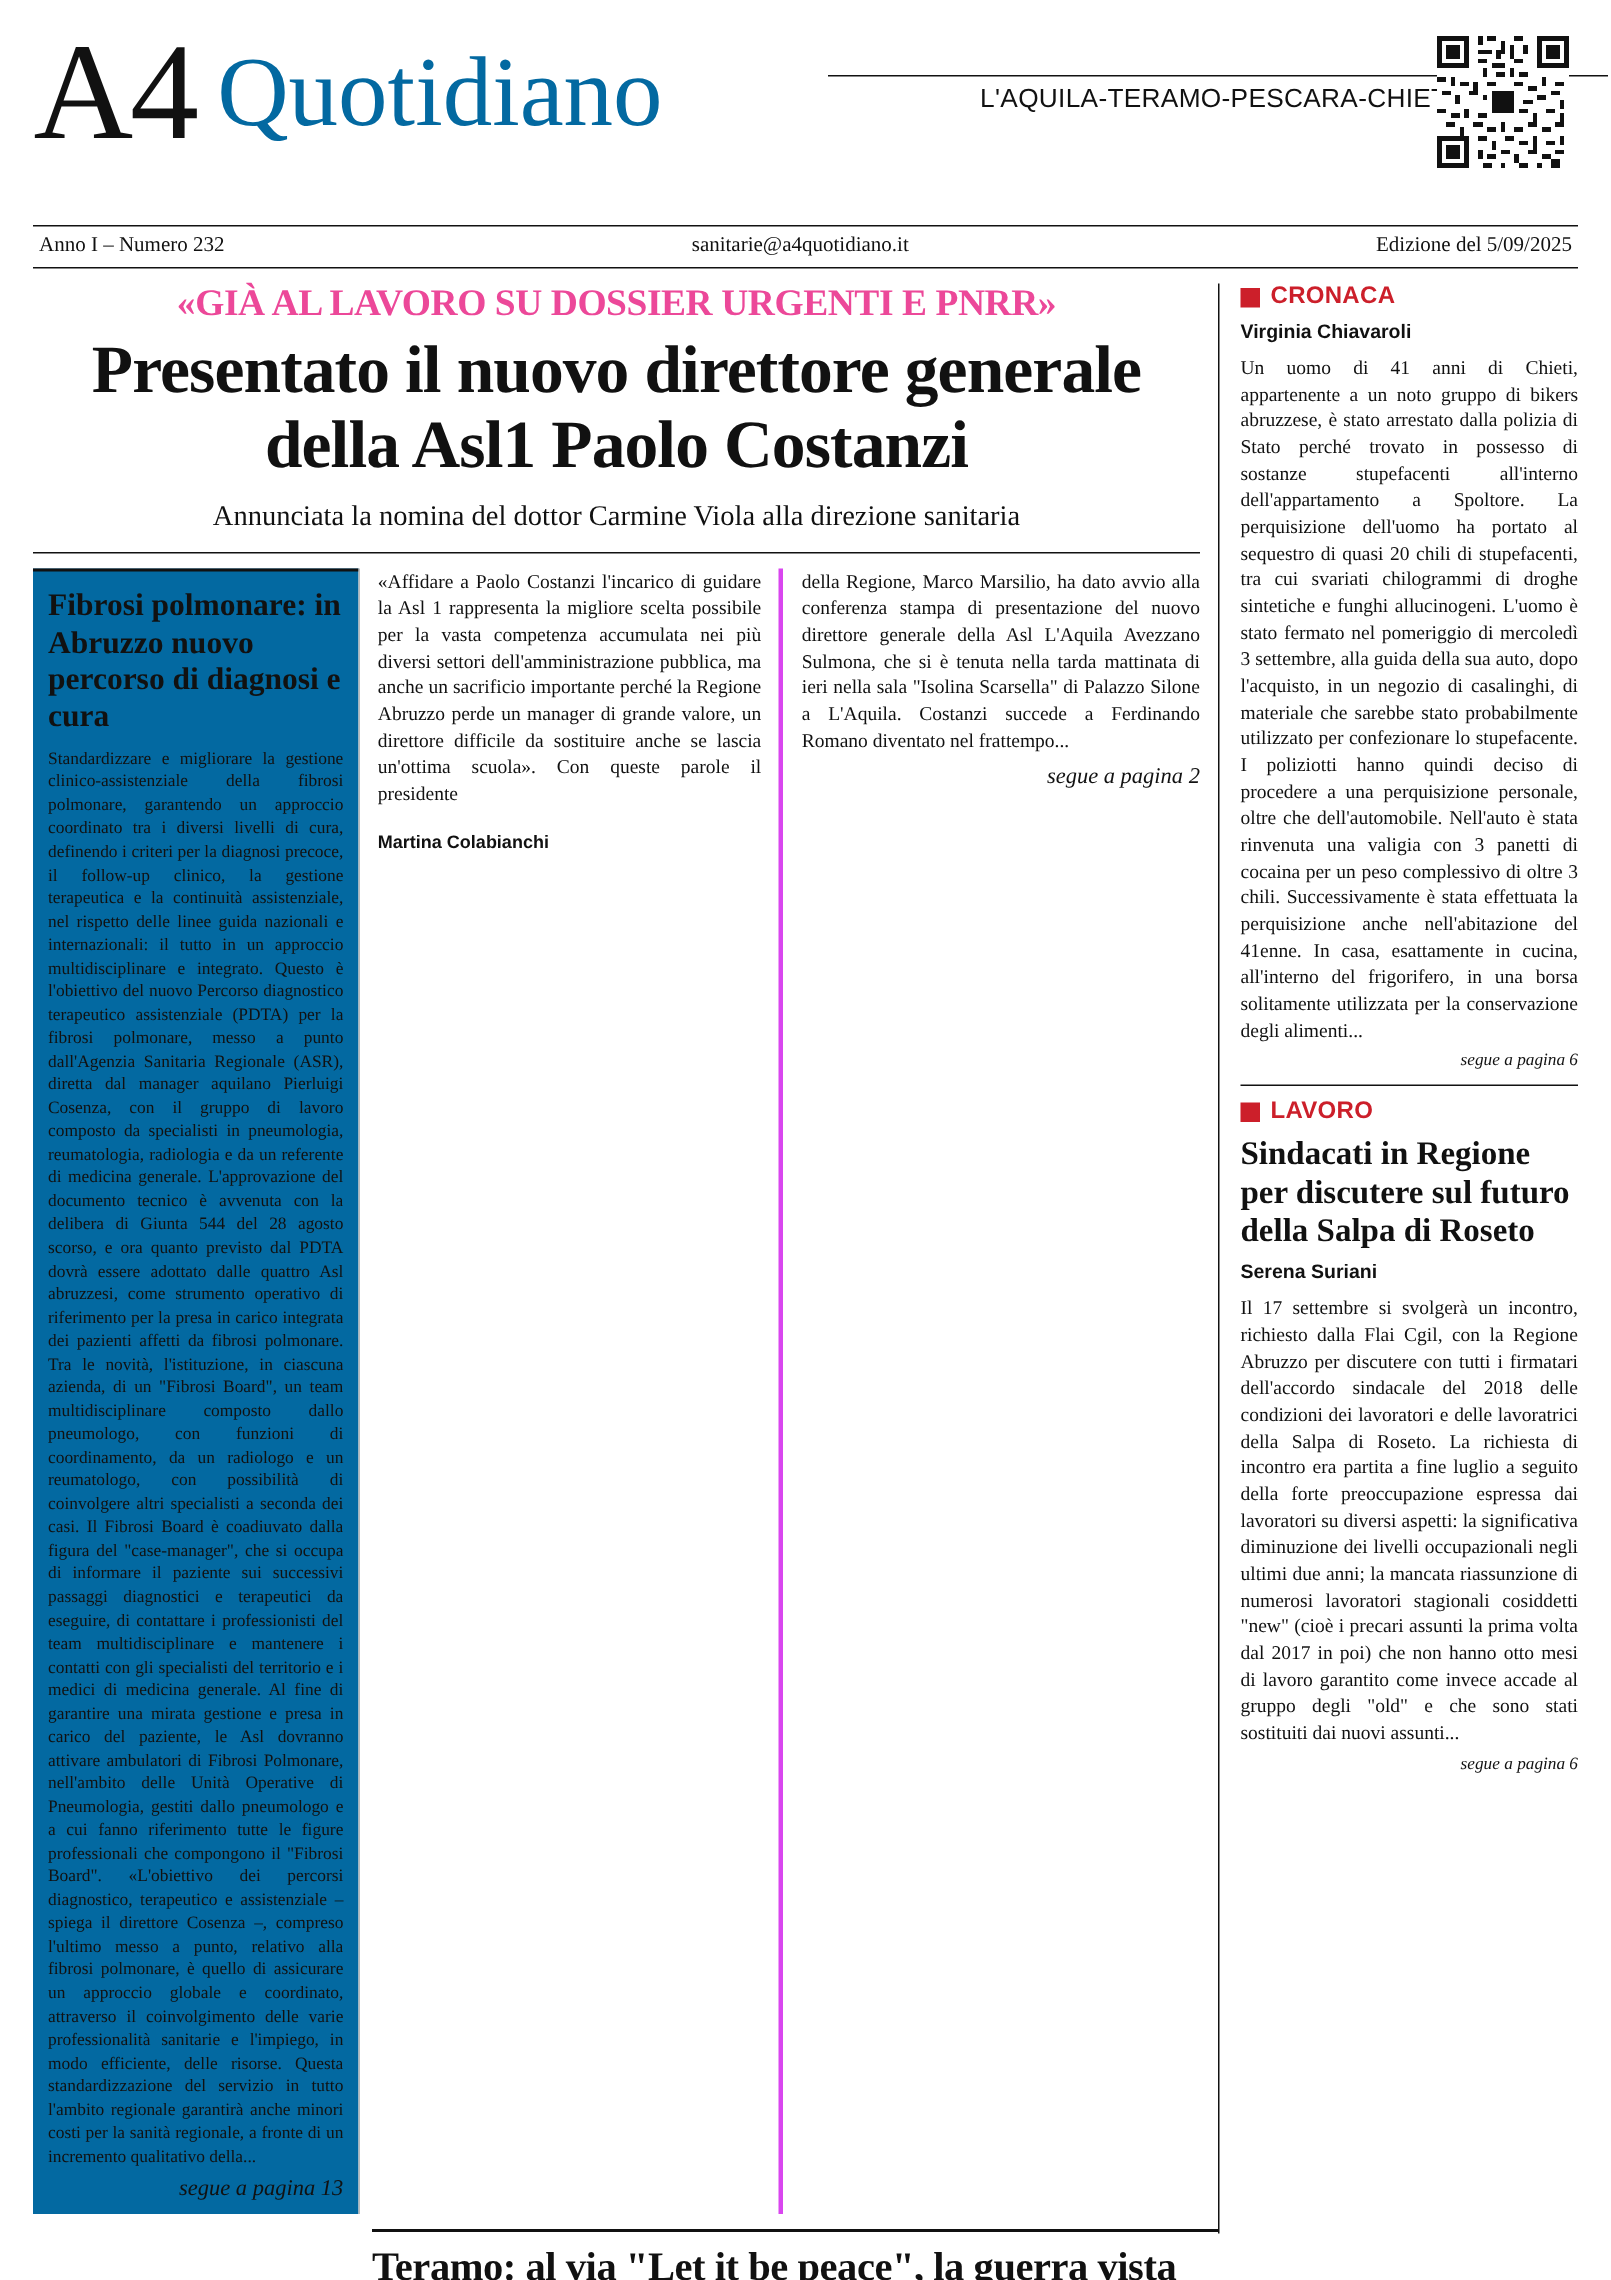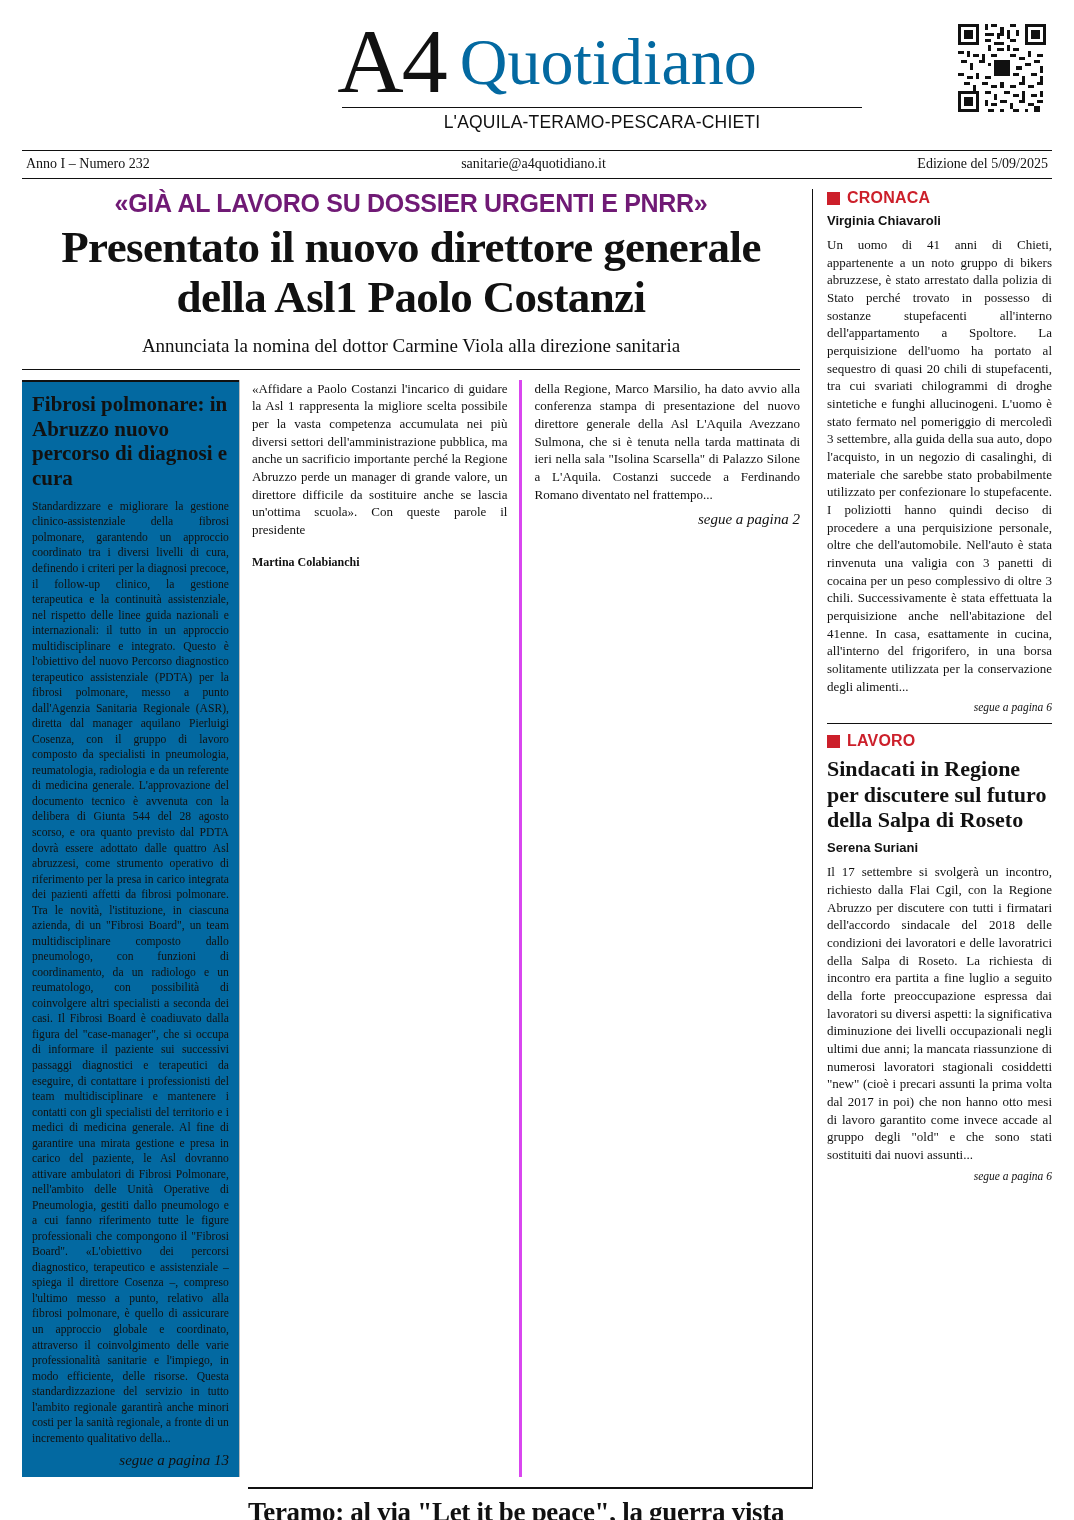--- a/index.html
+++ b/index.html
@@ -25,21 +25,21 @@
   
   .masthead {
     display: flex;
     align-items: flex-start;
     justify-content: center;
     position: relative;
     height: 120px;
   }
   .masthead-center {
     display: flex;
-    flex-direction: column;
+    flex-direction: row;
     align-items: center;
     margin-left: 20px;
   }
   .logo-row {
     display: flex;
     align-items: center;
     justify-content: center;
   }
   .logo-a4 {
     font-family: "Liberation Serif", serif;
@@ -106,24 +106,24 @@
   .right-rail {
     width: 240px;
     border-left: 1px solid #111;
     padding-left: 14px;
     box-sizing: border-box;
   }
 
   
   .kicker {
     text-align: center;
-    font-family: Liberation Sans, sans-serif;
+    font-family: Liberation Serif, serif;
     font-weight: bold;
     font-size: 25px;
-    color: #701a75;
+    color: #ec4899;
     letter-spacing: -0.3px;
     margin-bottom: 4px;
   }
   .lead-headline {
     text-align: center;
     font-family: "Liberation Serif", serif;
     font-weight: bold;
     font-size: 45px;
     line-height: 1.12;
     letter-spacing: -0.6px;
@@ -179,21 +179,21 @@
   .justify p { margin: 0 0 6px 0; }
 
   .lead-body {
     text-align: justify;
     font-size: 13px;
     line-height: 1.36;
   }
   .lead-body p { margin: 0; }
 
   .byline {
-    font-family: Liberation Serif, serif;
+    font-family: Liberation Sans, sans-serif;
     font-weight: bold;
     font-size: 12px;
     margin-top: 8px;
   }
   .segue {
     font-family: "Liberation Serif", serif;
     font-style: italic;
     font-size: 15px;
     text-align: right;
   }

